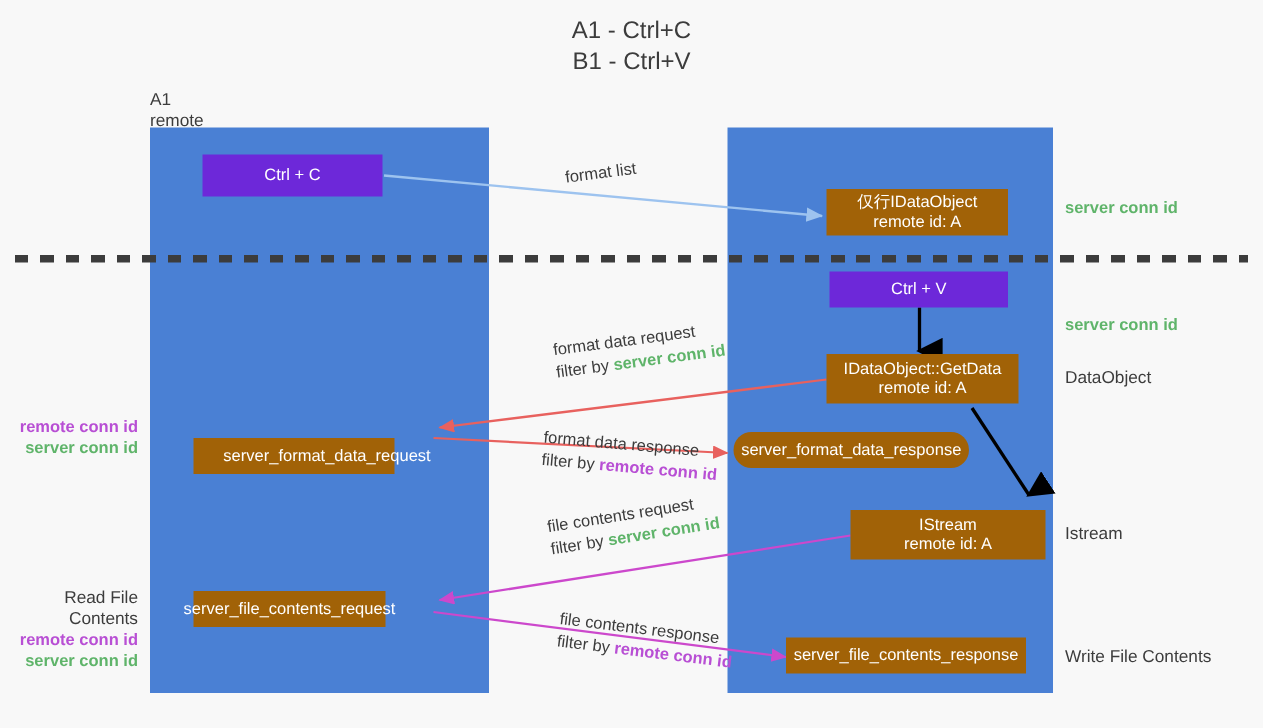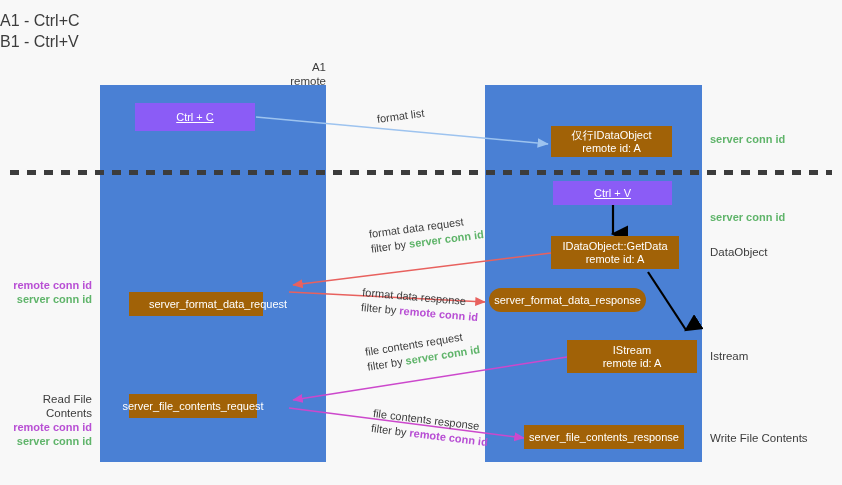--- a/index.html
+++ b/index.html
@@ -8,46 +8,46 @@
     background:#f8f8f8;
     font-family:"Liberation Sans","DejaVu Sans",sans-serif;
     position:relative;overflow:hidden;
     -webkit-font-smoothing:antialiased;
   }
   #stage{position:absolute;left:0;top:0;width:842px;height:485px;}
   .abs{position:absolute;}
 
   
   .title{
-    left:0;top:10px;width:842px;text-align:left;
+    left:0;top:10px;width:842px;text-align:center;
     font-size:16px;color:#3c3c3c;line-height:21px;
   }
 
   
   .colhead{
-    text-align:right;font-size:11.5px;color:#3c3c3c;line-height:14px;
+    text-align:left;font-size:11.5px;color:#3c3c3c;line-height:14px;
   }
 
   
   .lane{background:#4a80d4;}
   #laneA{left:100px;top:85px;width:226px;height:377px;}
   #laneB{left:485px;top:85px;width:217px;height:377px;}
 
   
   svg.overlay{left:0;top:0;width:842px;height:485px;overflow:visible;}
 
   
   .box{
     box-sizing:border-box;
     display:flex;flex-direction:column;
     align-items:center;justify-content:center;
     color:#ffffff;font-size:11px;line-height:13px;
     text-align:center;
   }
-  .box.green{background:#8b5cf6;text-decoration:underline;}
+  .box.green{background:#6d28d9;}
   .box.orange{background:#a16207;}
   .box .l2{font-size:11px;}
 
   
   .rlabel{font-size:11.5px;color:#3c3c3c;line-height:14px;}
   .green-id{font-size:11px;color:#5fb46a;font-weight:bold;line-height:14px;}
   .purple-id{font-size:11px;color:#b84fd4;font-weight:bold;line-height:14px;}
 
   
   .elabel{

